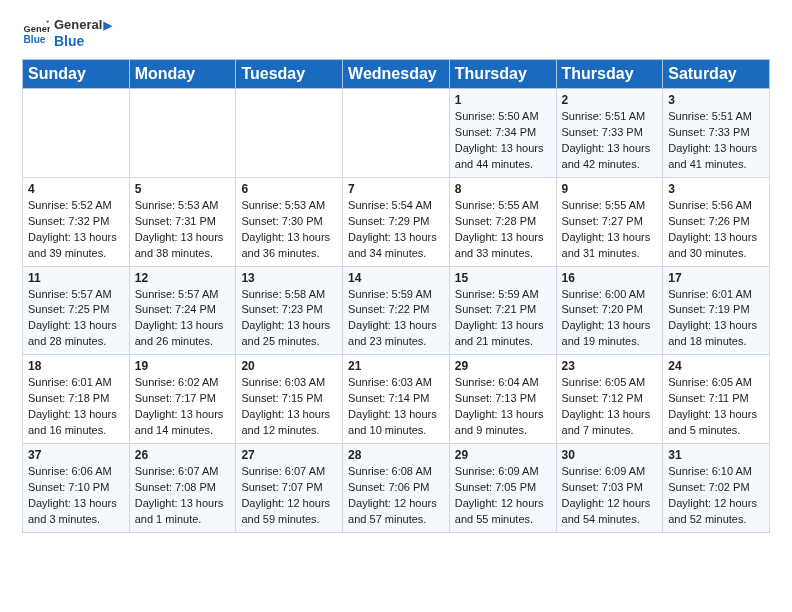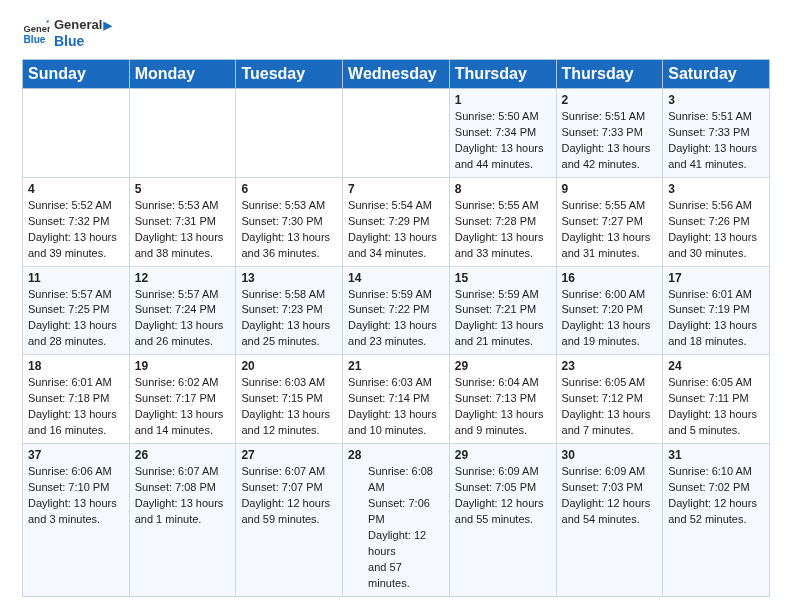--- a/index.html
+++ b/index.html
@@ -328,21 +328,21 @@
           </td>
           <td>
             <span class="day-num">27</span>
             <div class="day-info" style="white-space: pre-line;">Sunrise: 6:07 AM
 Sunset: 7:07 PM
 Daylight: 12 hours
 and 59 minutes.</div>
           </td>
           <td>
             <span class="day-num">28</span>
-            <div class="day-info" style="white-space: pre-line; margin-left: 20px;">Sunrise: 6:08 AM
+            <div class="day-info" style="white-space: pre-line;">Sunrise: 6:08 AM
 Sunset: 7:06 PM
 Daylight: 12 hours
 and 57 minutes.</div>
           </td>
           <td>
             <span class="day-num">29</span>
             <div class="day-info" style="white-space: pre-line;">Sunrise: 6:09 AM
 Sunset: 7:05 PM
 Daylight: 12 hours
 and 55 minutes.</div>

